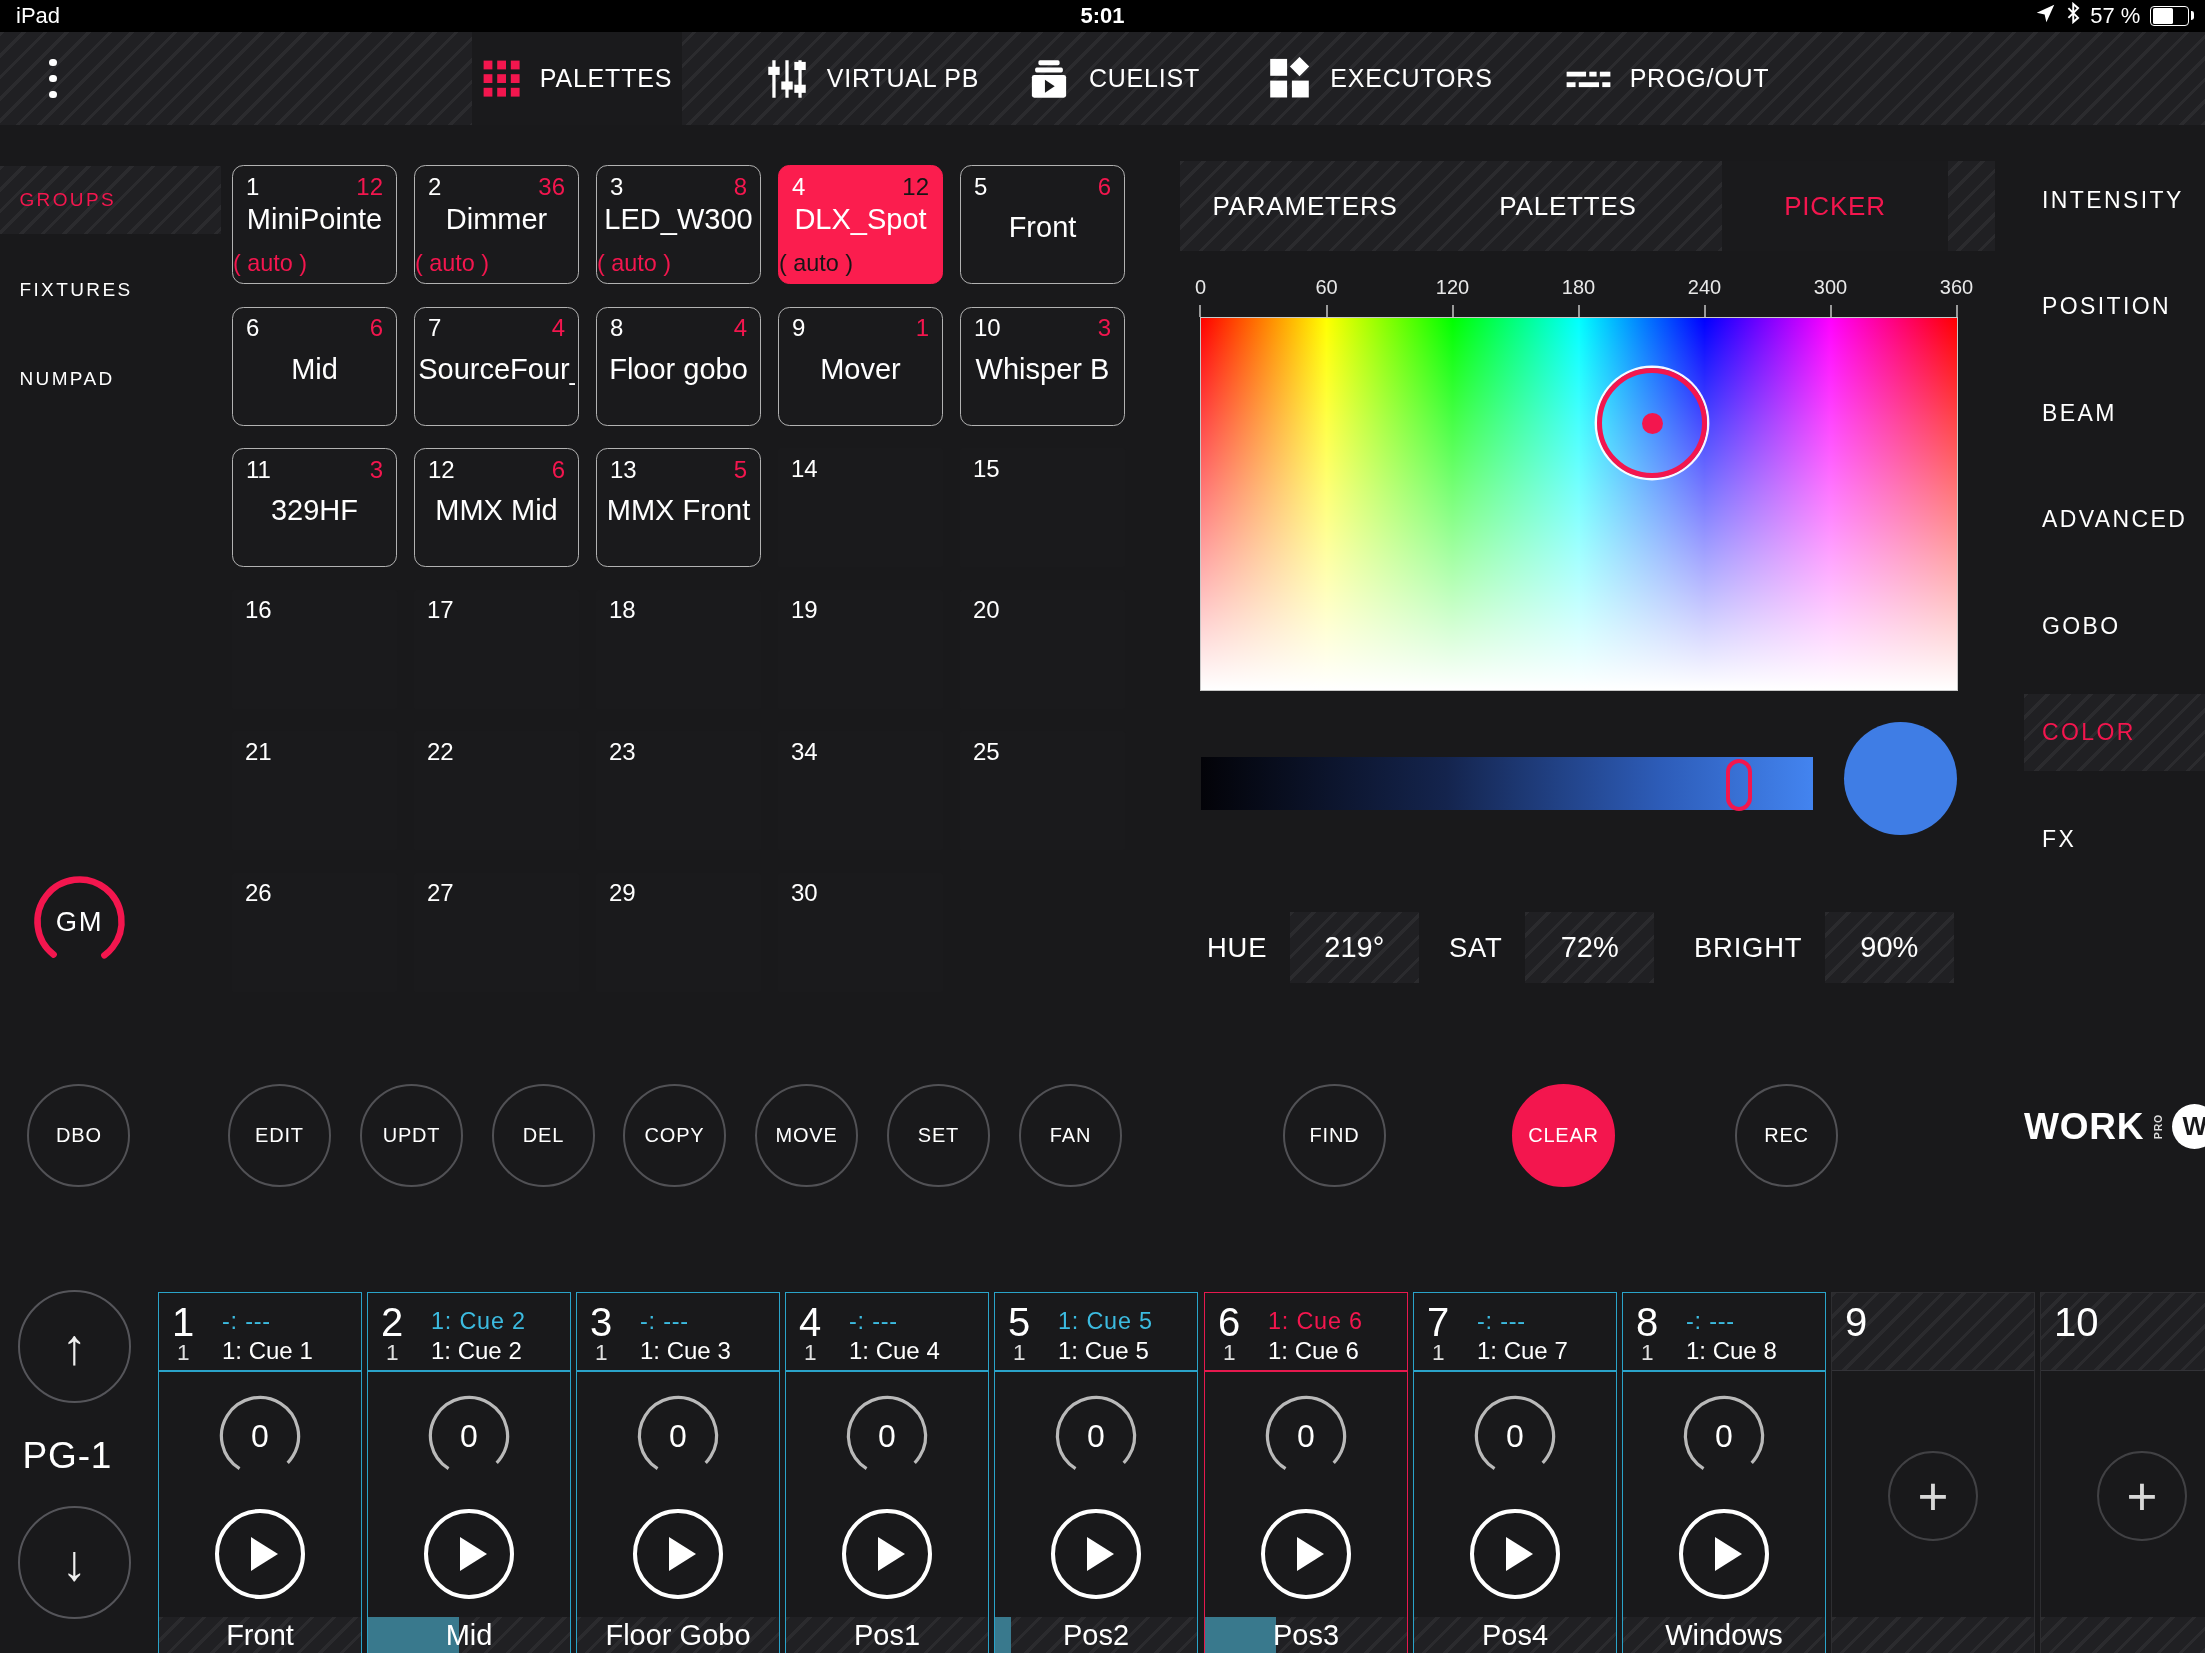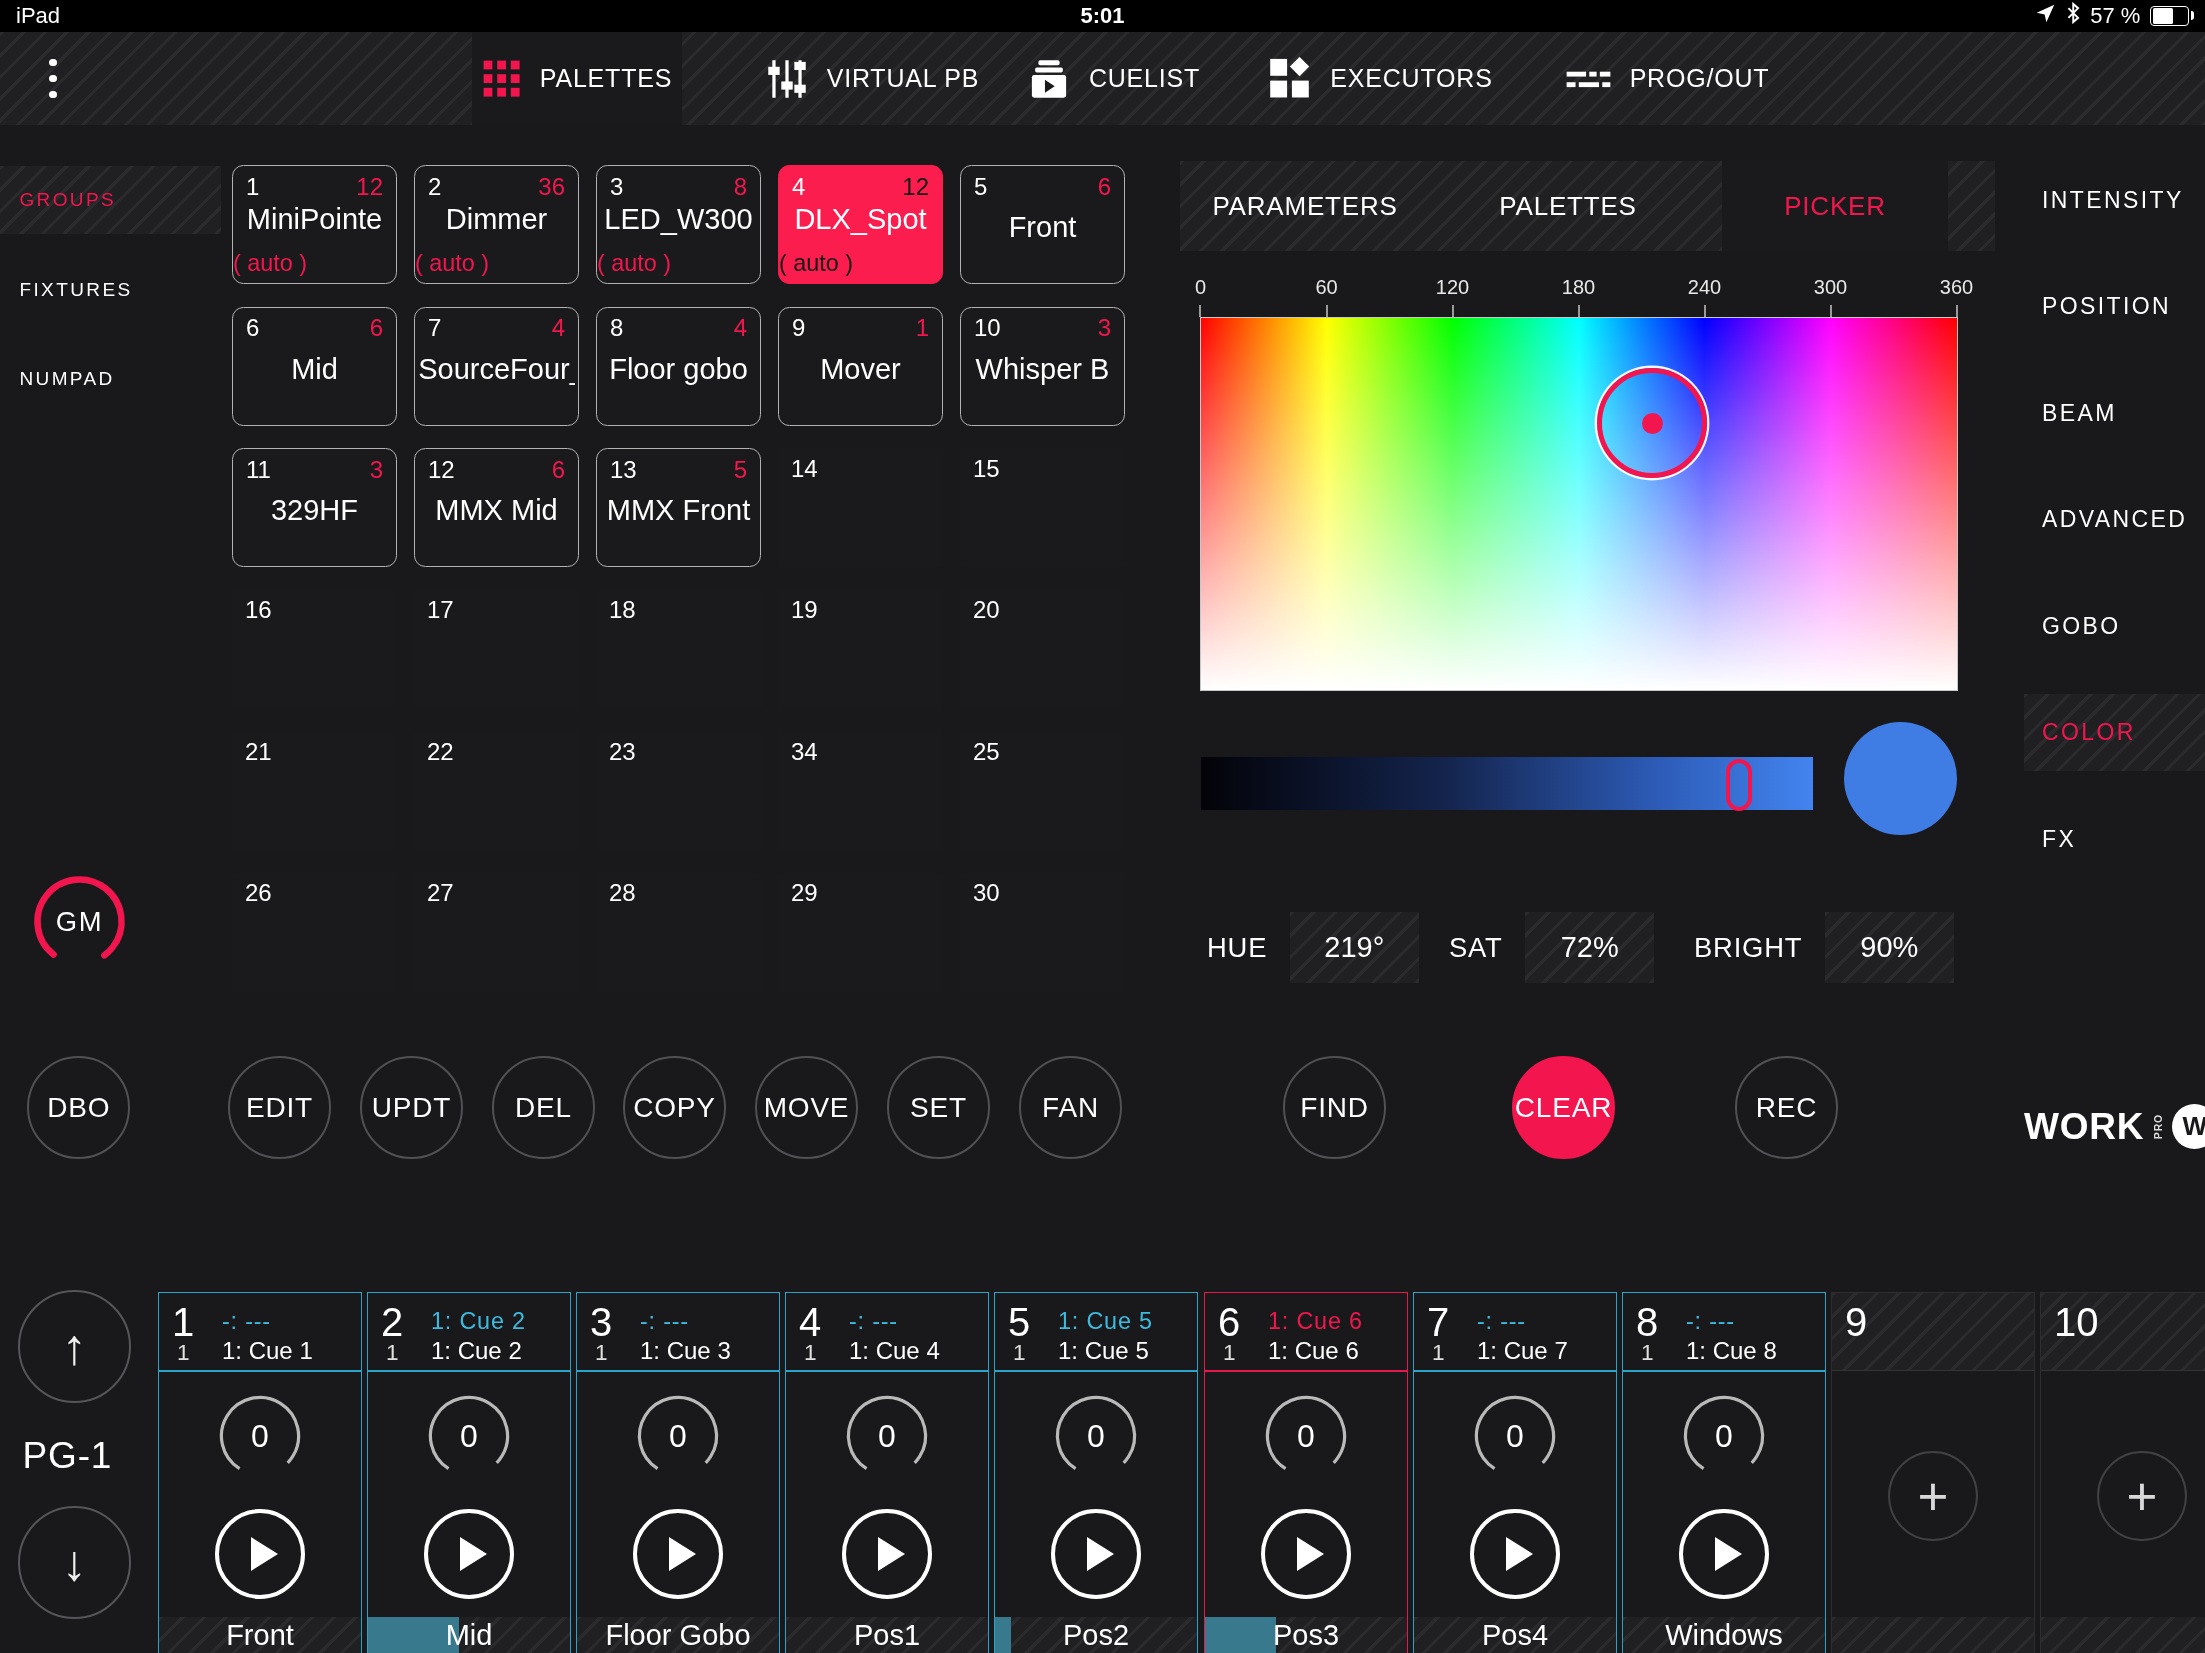--- a/index.html
+++ b/index.html
@@ -69,22 +69,22 @@
   .readout{position:absolute;top:912px;height:71px;display:flex;align-items:center;gap:22.6px;}
   .readout .rlabel{font-size:27.4px;letter-spacing:0.8px;}
   .readout .rbox{width:129px;height:71px;display:flex;align-items:center;justify-content:center;font-size:29px;}
 
   
   .attr-item{position:absolute;left:2042px;height:52px;display:flex;align-items:center;
              font-size:23px;letter-spacing:2.4px;white-space:nowrap;}
   .attr-item.active{left:2024px;width:181px;height:77px;padding-left:18px;color:#f3164e;box-sizing:border-box;}
 
   
-  .abtn{position:absolute;top:1056px;width:103px;height:103px;border-radius:50%;border:2.4px solid #515155;
-        display:flex;align-items:center;justify-content:center;font-size:28px;letter-spacing:0.8px;box-sizing:border-box;text-align:center;}
+  .abtn{position:absolute;top:1084px;width:103px;height:103px;border-radius:50%;border:2.4px solid #515155;
+        display:flex;align-items:center;justify-content:center;font-size:20px;letter-spacing:0.8px;box-sizing:border-box;text-align:center;}
   .abtn.accent{background:#f3164e;border-color:#f3164e;}
   .brand{position:absolute;left:2024px;top:1104px;display:flex;align-items:center;gap:8px;}
   .brand .w1{font-size:37px;font-weight:800;letter-spacing:0.8px;}
   .brand .w2{font-size:10.5px;font-weight:700;writing-mode:vertical-rl;transform:rotate(180deg);letter-spacing:0.8px;color:#ddd;}
   .brand .mark{width:45px;height:45px;border-radius:50%;background:#fff;color:#18181a;display:flex;
                align-items:center;justify-content:center;font-size:26px;font-weight:800;}
 
   
   .pb-circ{position:absolute;left:18px;width:113px;height:113px;border-radius:50%;border:2.4px solid #55555a;
            display:flex;align-items:center;justify-content:center;font-size:50px;font-weight:200;box-sizing:border-box;color:#eee;}
@@ -329,23 +329,20 @@
       <div class="tile empty hatch">
         <span class="num">25</span>
       </div>
       <div class="tile empty hatch">
         <span class="num">26</span>
       </div>
       <div class="tile empty hatch">
         <span class="num">27</span>
       </div>
       <div class="tile empty hatch">
-        <span class="num">28</span>
-      </div>
-      <div class="tile empty hatch">
         <span class="num">29</span>
       </div>
       <div class="tile empty hatch">
         <span class="num">30</span>
       </div>
     </div>
 
   <div class="ptabs hatch">
       <div class="ptab" style="left: 28px; width: 194px;">PARAMETERS</div>
       <div class="ptab" style="left: 291px; width: 194px;">PALETTES</div>

